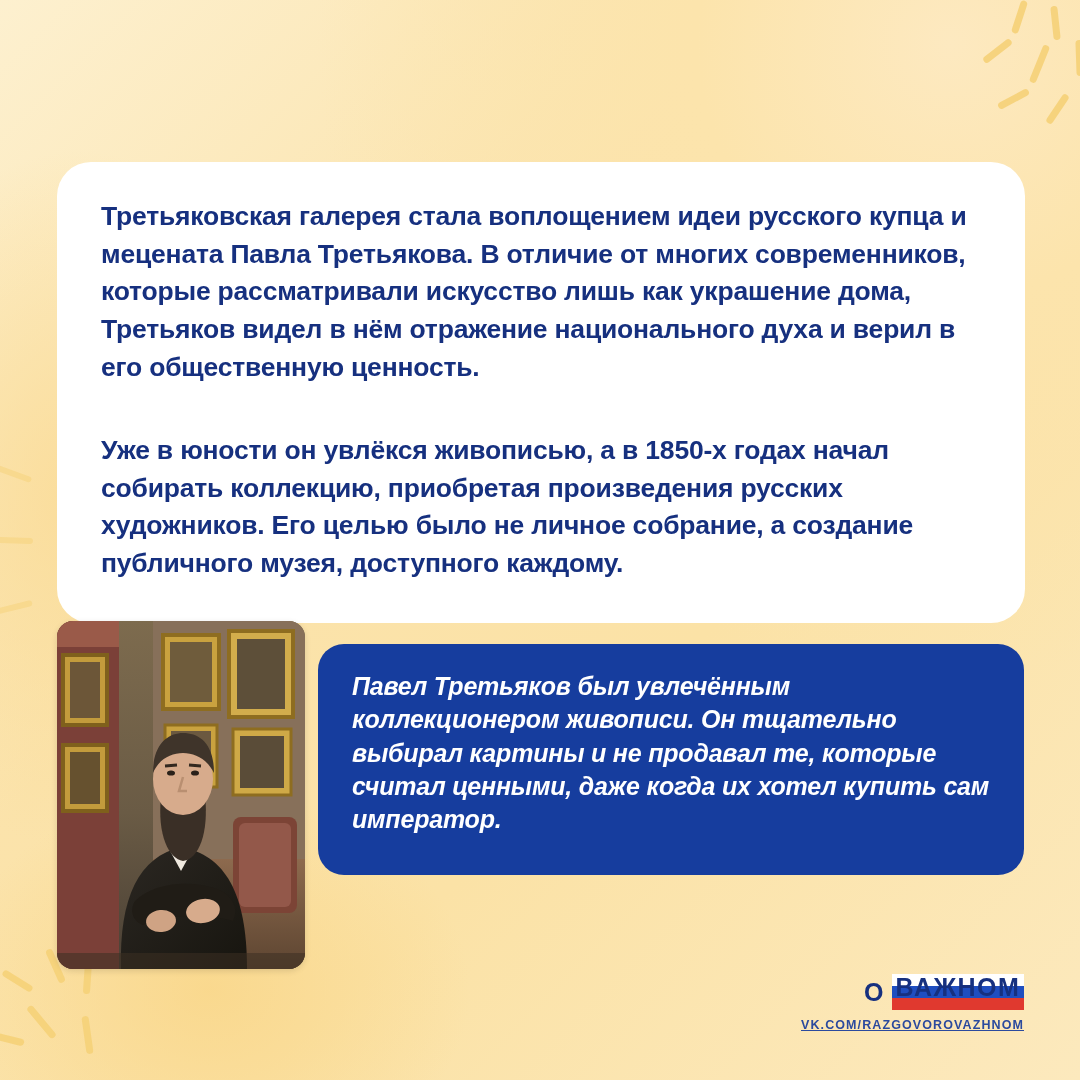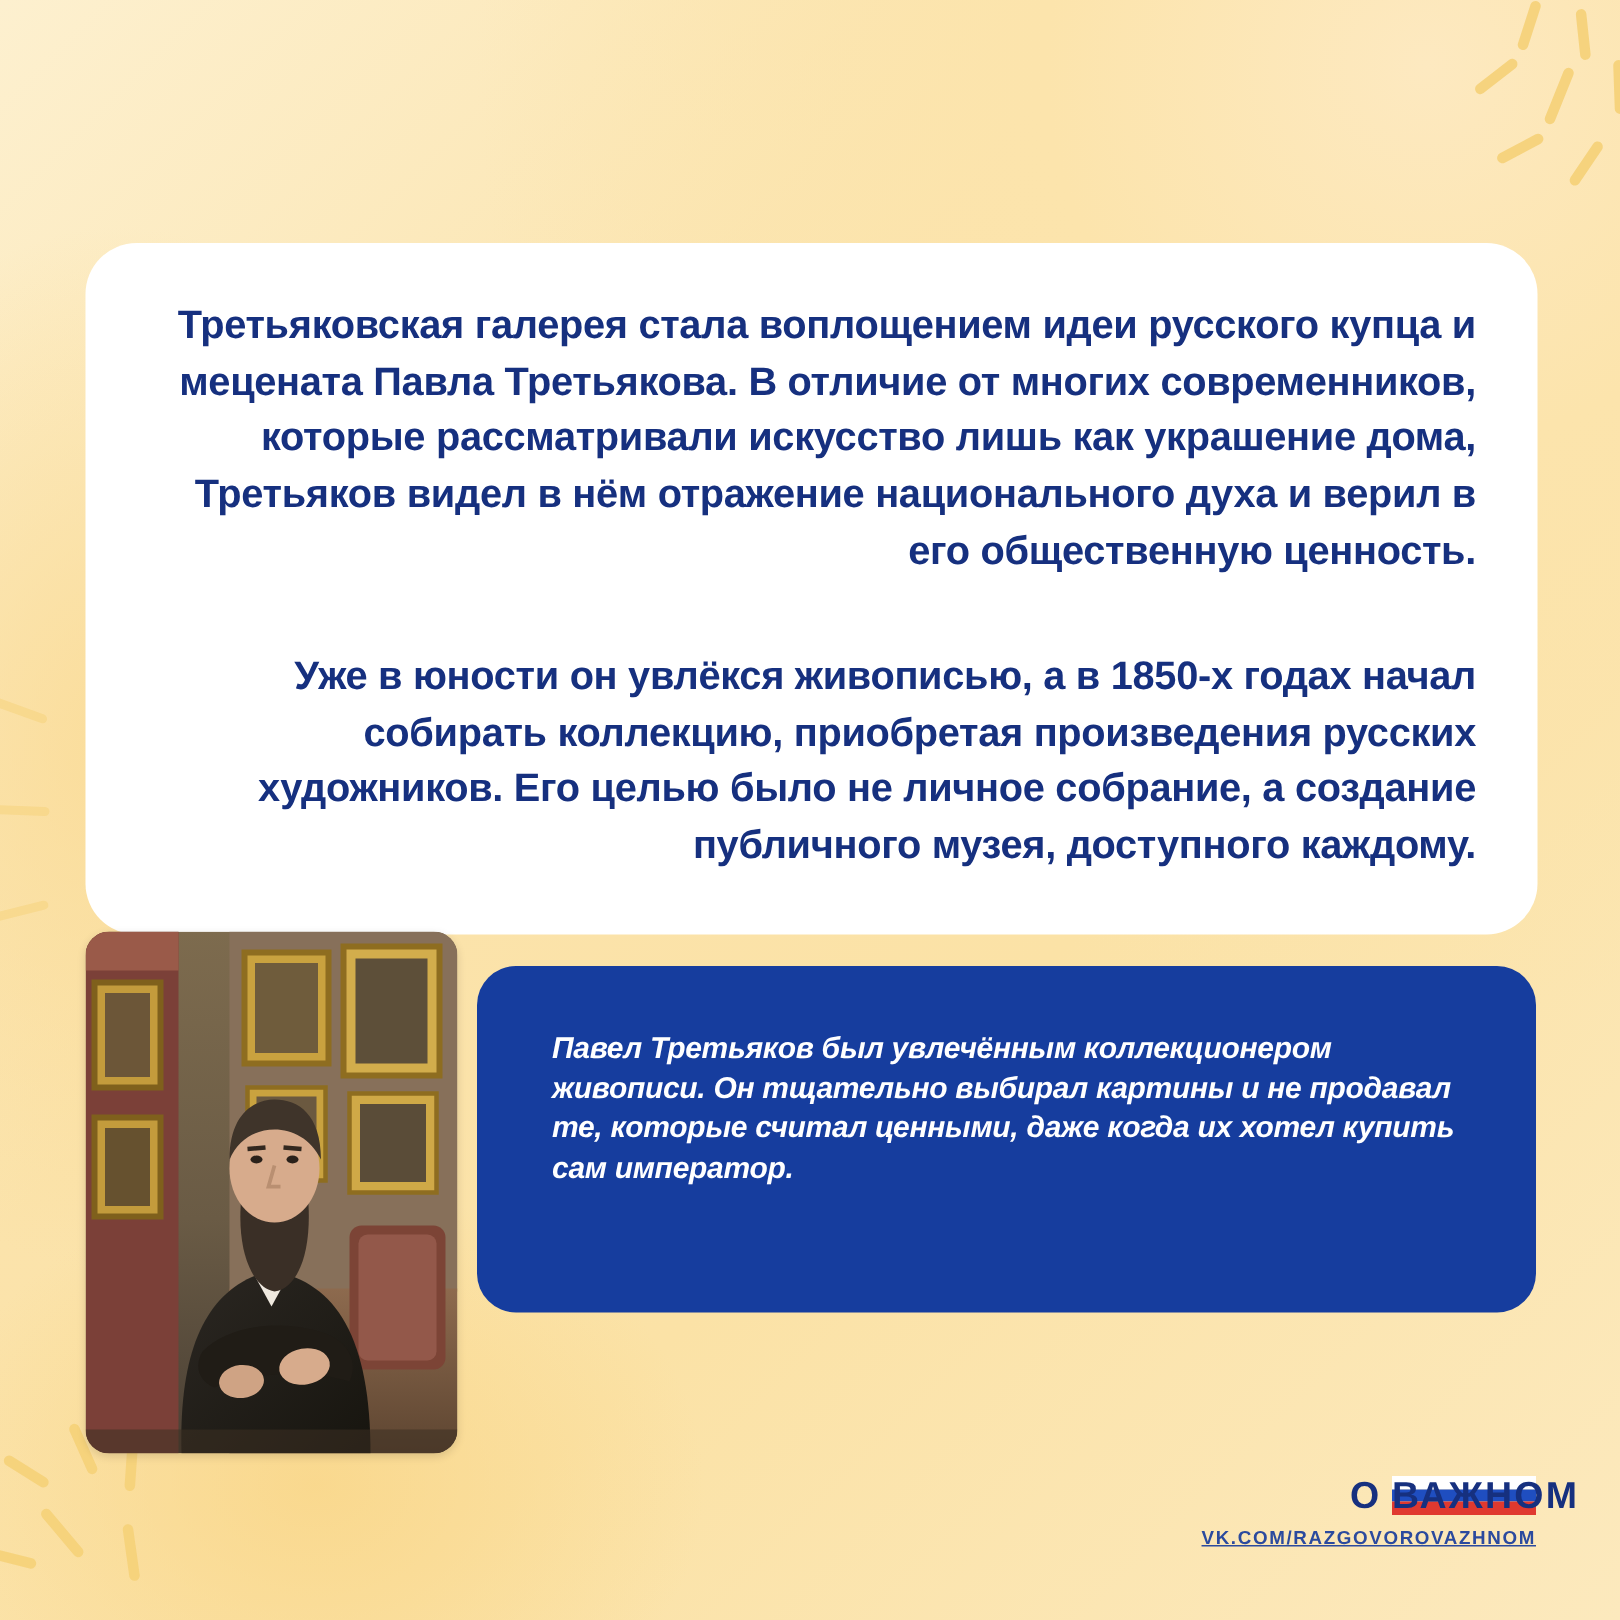--- a/index.html
+++ b/index.html
@@ -70,21 +70,20 @@
 
   .card {
     position: absolute;
     left: 57px;
     top: 162px;
     width: 968px;
     box-sizing: border-box;
     background: #ffffff;
     border-radius: 34px;
     padding: 36px 41px 40px 44px;
-    text-align: right;
   }
   .card p {
     margin: 0;
     color: #16307f;
     font-size: 26.5px;
     line-height: 1.42;
     font-weight: 600;
     letter-spacing: -0.2px;
   }
   .card p + p {
@@ -108,23 +107,23 @@
     left: 318px;
     top: 644px;
     width: 706px;
     height: 231px;
     box-sizing: border-box;
     background: #163d9e;
     border-radius: 26px;
     padding: 26px 34px;
   }
   .quote-box p {
-    margin: 16px;
+    margin: 0;
     color: #ffffff;
-    font-size: 20px;
+    font-size: 25px;
     line-height: 1.33;
     font-style: italic;
     font-weight: 700;
     letter-spacing: -0.2px;
   }
 
   .logo {
     position: absolute;
     right: 56px;
     bottom: 48px;
@@ -147,22 +146,23 @@
   .logo-line2 {
     font-size: 25px;
     font-weight: 800;
     color: #16307f;
     letter-spacing: 1.5px;
     line-height: 1;
   }
   .logo-flag {
     display: inline-block;
     width: 96px;
-    height: 26px;
+    height: 36px;
     position: relative;
+    padding-left: 36px;
   }
   .logo-flag span {
     position: absolute;
     left: 0;
     width: 100%;
     height: 33.33%;
   }
   .logo-flag .w { top: 0;    background: #ffffff; }
   .logo-flag .b { top: 33.33%; background: #1f4ec0; }
   .logo-flag .r { top: 66.66%; background: #e0392f; }

